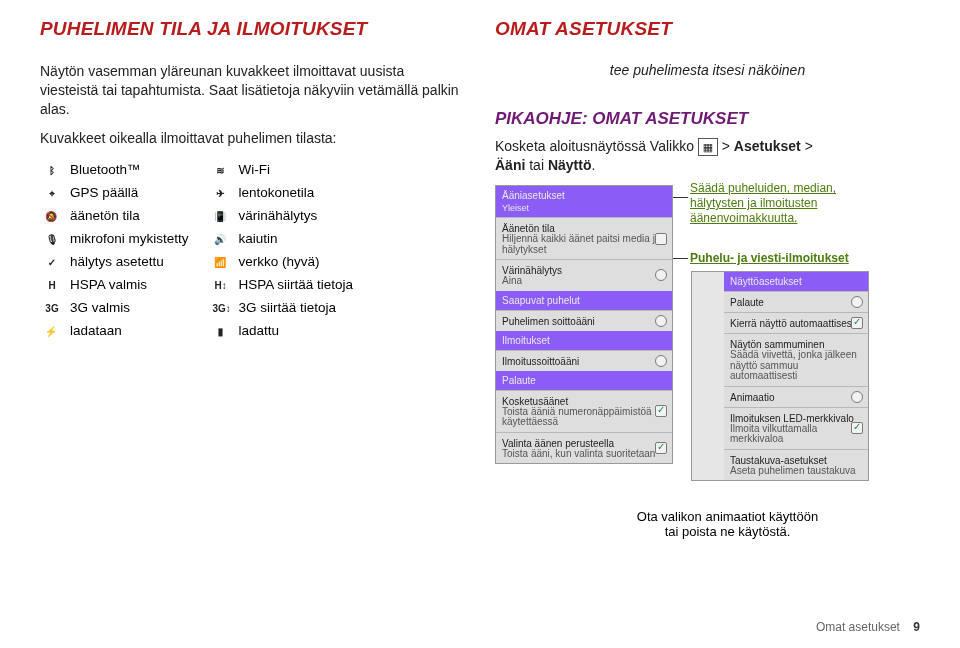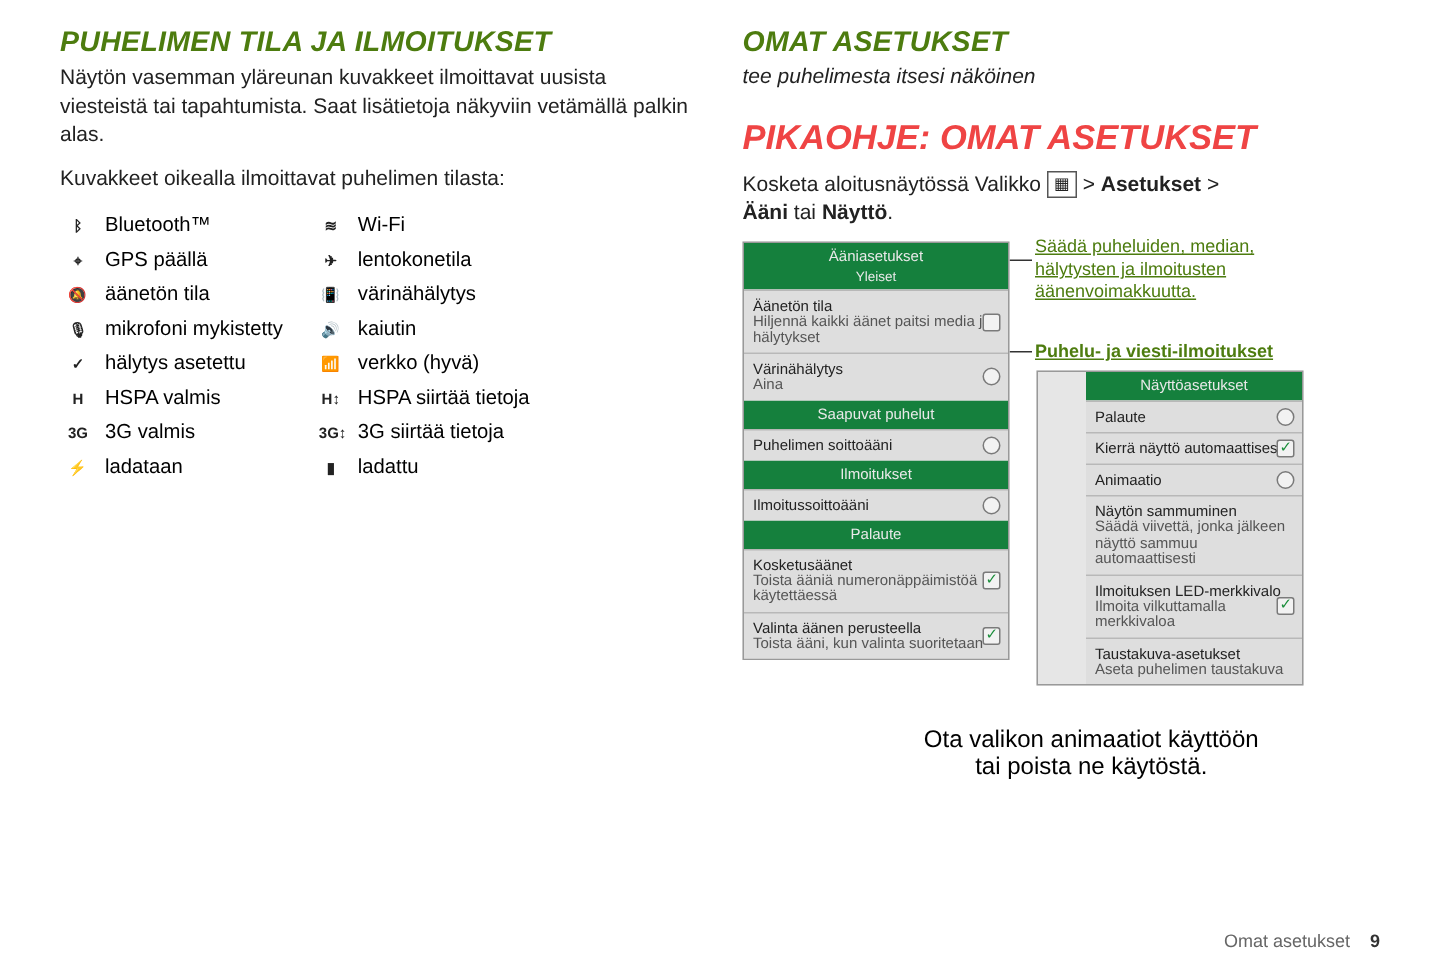--- a/index.html
+++ b/index.html
@@ -10,42 +10,42 @@
     background: #fff;
     position: relative;
     padding: 18px 40px 0 40px;
     overflow: hidden;
   }
   .columns { display: flex; gap: 30px; }
   .left-col { flex: 1; }
   .right-col { flex: 1; }
 
   h1.red-heading {
-    color: #4d7c0f;
+    color: #b91c1c;
     font-size: 19px;
     font-weight: 800;
     letter-spacing: 0.2px;
     font-style: italic;
-    margin-bottom: 2px;
+    margin-bottom: 22px;
   }
   h2.red-heading-sm {
-    color: #ef4444;
-    font-size: 23px;
+    color: #701a75;
+    font-size: 17px;
     font-weight: 800;
     font-style: italic;
-    margin-top: 20px;
+    margin-top: 31px;
     margin-bottom: 8px;
   }
   .body-text {
     font-size: 14px;
     line-height: 1.35;
     color: #222;
     margin-bottom: 10px;
   }
-  .subtle { font-style: italic; font-size: 14px; color:#222; margin-bottom: 12px;}
+  .subtle { font-style: italic; font-size: 14px; color:#222; margin-bottom: 12px; text-align: center;}
 
   table.icon-table {
     border-collapse: collapse;
     font-size: 13.5px;
     margin-top: 2px;
   }
   table.icon-table td {
     padding: 4px 6px 4px 4px;
     vertical-align: middle;
   }
@@ -67,25 +67,24 @@
 
   
   .phone-row { display: flex; gap: 8px; position: relative; margin-top: 6px;}
   .phone-panel {
     width: 178px;
     border: 1px solid #999;
     font-size: 10px;
     background: #e6e6e6;
   }
   .panel-dark {
-    background: #15803d;
+    background: #8b5cf6;
     color: #e9e9e9;
     padding: 4px 6px;
     font-size: 10px;
-    text-align: center;
   }
   .panel-item {
     background: #dedede;
     border-top: 1px solid #b8b8b8;
     padding: 5px 6px 4px 6px;
     position: relative;
     color:#222;
   }
   .panel-item .sub {
     font-size: 10px;
@@ -117,21 +116,21 @@
   .callout.b   { font-weight: 600; }
 
   .callout-line {
     position: absolute;
     height: 1px;
     background: #333;
   }
 
   .bottom-caption {
     text-align: center;
-    font-size: 16px;
+    font-size: 13px;
     margin-top: 14px;
   }
 
   .footer {
     position: absolute;
     bottom: 14px;
     right: 40px;
     font-size: 12px;
     color: #666;
   }
@@ -270,26 +269,26 @@
         <div class="panel-dark">Näyttöasetukset</div>
         <div class="panel-item">
           <div>Palaute</div>
           <span class="row-control circle"></span>
         </div>
         <div class="panel-item">
           <div>Kierrä näyttö automaattisesti</div>
           <span class="row-control checked"></span>
         </div>
         <div class="panel-item">
-          <div>Animaatio</div>
-          <span class="row-control circle"></span>
-        </div>
-        <div class="panel-item">
           <div>Näytön sammuminen</div>
           <div class="sub">Säädä viivettä, jonka jälkeen näyttö sammuu automaattisesti</div>
+        </div>
+        <div class="panel-item">
+          <div>Animaatio</div>
+          <span class="row-control circle"></span>
         </div>
         <div class="panel-item">
           <div>Ilmoituksen LED-merkkivalo</div>
           <div class="sub">Ilmoita vilkuttamalla merkkivaloa</div>
           <span class="row-control checked"></span>
         </div>
         <div class="panel-item">
           <div>Taustakuva-asetukset</div>
           <div class="sub">Aseta puhelimen taustakuva</div>
         </div>

